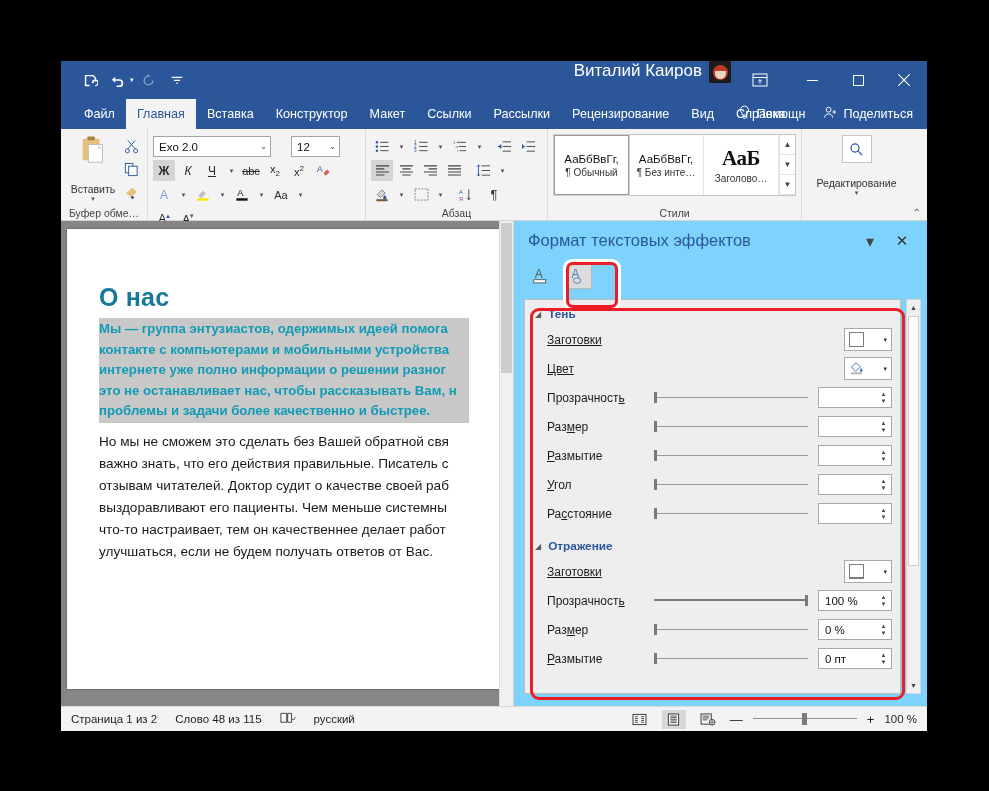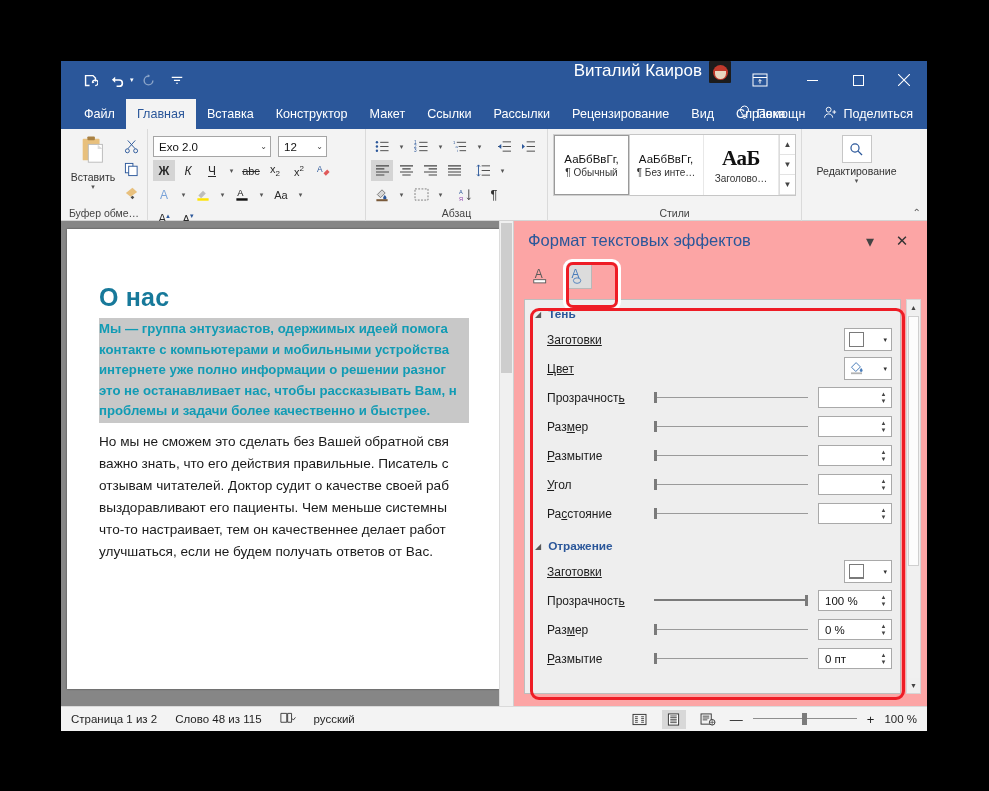--- a/index.html
+++ b/index.html
@@ -65,21 +65,21 @@
   .tabs-right .item { display:flex; align-items:center; gap:5px; padding: 0 6px; }
 
   
   .ribbon { height: 92px; background: #f3f3f3; position: relative; border-bottom: 1px solid #d4d4d4; display:flex; }
   .rgroup { position: relative; height: 92px; padding: 3px 5px 0 5px; display: flex; flex-direction: column; }
   .rgroup + .rgroup { border-left: 1px solid #dadada; }
   .rgroup-body { flex: 1; display: flex; align-items: flex-start; }
   .rgroup-label { height: 16px; font-size: 10.5px; color: #444; text-align: center; line-height: 16px; position: relative; }
 
   .bigbtn { width: 56px; display: flex; flex-direction: column; align-items: center; padding-top: 3px; }
-  .bigbtn .lbl { font-size: 10.5px; color: #333; margin-top: 2px; }
+  .bigbtn .lbl { font-size: 10.5px; color: #333; margin-top: 14px; }
   .bigbtn .car { font-size: 7px; color: #555; line-height: 8px; }
   .smallcol { display: flex; flex-direction: column; gap: 2px; padding-top: 4px; }
   .srow { display: flex; align-items: center; gap: 2px; }
   .ibtn { width: 22px; height: 21px; display: flex; align-items: center; justify-content: center; font-size: 12px; color: #2b2b2b; }
   .ibtn.on { background: #d4d4d4; }
   .ibtn.sm { width: 13px; font-size: 7px; color:#555; }
 
   .combo { height: 21px; border: 1px solid #a5a5a5; background: #fff; display: flex; align-items: center; padding: 0 3px 0 5px; font-size: 11.5px; color:#111; }
   .combo .v { flex: 1; white-space: nowrap; overflow: hidden; }
   .combo .cv { font-size: 8px; color: #444; }
@@ -100,21 +100,21 @@
   .workarea { position: relative; height: calc(670px - 38px - 30px - 92px - 25px); background: #868686; display: flex; }
   .doc-pane { position: relative; width: 452px; background: #868686; overflow: hidden; }
   .page { position: absolute; left: 6px; top: 8px; width: 432px; height: 460px; background: #fff; box-shadow: 0 0 2px rgba(0,0,0,.45); padding: 54px 30px 0 32px; }
   .doc-h1 { font-size: 25px; color: #1f7a8c; font-weight: 700; letter-spacing: .2px; margin: 0 0 6px 0; color:#17799a; }
   .doc-p.sel { background: #c8c8c8; color: #119bb4; font-weight: bold; font-size: 13.2px; line-height: 20.5px; margin: 0 0 0 0; padding: 1px 0; }
   .doc-p.plain { font-size: 13.6px; line-height: 22px; color: #1a1a1a; margin: 8px 0 0 0; }
   .doc-scroll { position: absolute; right: 0; top: 0; bottom: 0; width: 14px; background: #f0f0f0; border-left:1px solid #dcdcdc;}
   .doc-scroll .thumb { position: absolute; left: 1px; right: 1px; top: 2px; height: 150px; background: #cdcdcd; }
 
   
-  .fpane { position: relative; flex: 1; background: #fca5a5; border-left: 1px solid #d0d0d0; }
+  .fpane { position: relative; flex: 1; background: #7dd3fc; border-left: 1px solid #d0d0d0; }
   .fpane-title { position: absolute; left: 14px; top: 10px; font-size: 16.5px; color: #2b579a; font-weight: 400; }
   .fpane-ctl { position: absolute; top: 10px; display: flex; align-items: center; justify-content: center; width: 22px; height: 20px; color: #444; }
   .fp-drop { right: 46px; }
   .fp-close { right: 14px; font-size: 15px; color:#333; }
 
   .fx-tabs { position: absolute; left: 14px; top: 42px; display: flex; align-items: flex-end; gap: 8px; }
   .fx-tab { width: 28px; height: 26px; display: flex; align-items: center; justify-content: center; }
   .fx-tab.sel { background: #dcdcdc; border: 1px solid #b8b8b8; }
 
   .fpane-body {
@@ -303,21 +303,21 @@
                   <path d="M7 13l2 2.2 2-2.2-2-1.6z" fill="#4a4a4a"></path>
                 </svg>
             </div>
           </div>
         </div>
         <div class="rgroup-label">Буфер обме…</div>
       </div>
 
       <div class="rgroup" style="width:218px;">
         <div class="rgroup-body" style="flex-direction:column; padding-top:4px; gap:3px;">
-          <div style="display:flex; gap:7px;">
+          <div style="display:flex; gap:20px;">
             <div class="combo" style="width:118px;">
               <span class="v">Exo 2.0</span>
               <span class="cv">⌄</span>
             </div>
             <div class="combo" style="width:49px;">
               <span class="v">12</span>
               <span class="cv">⌄</span>
             </div>
           </div>
           <div class="srow">

